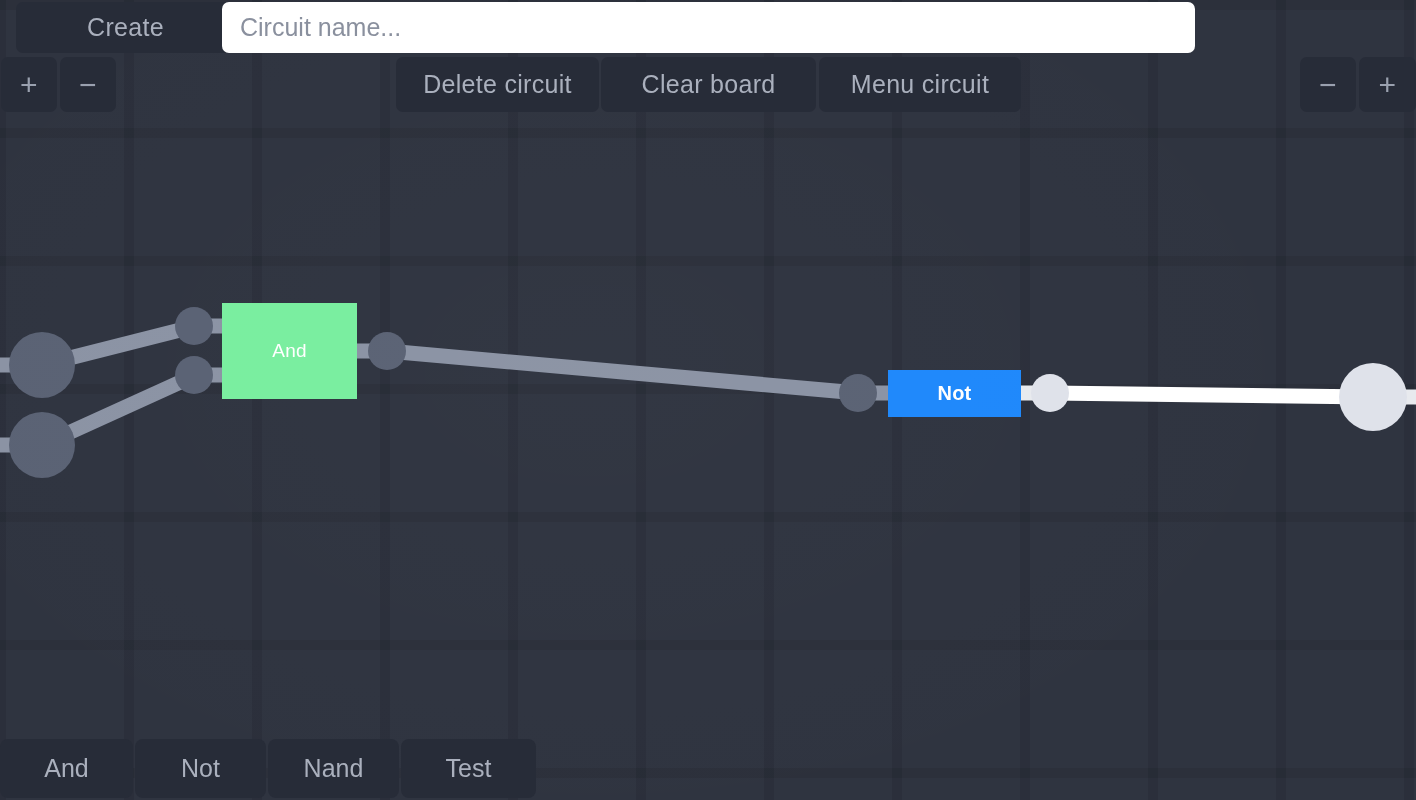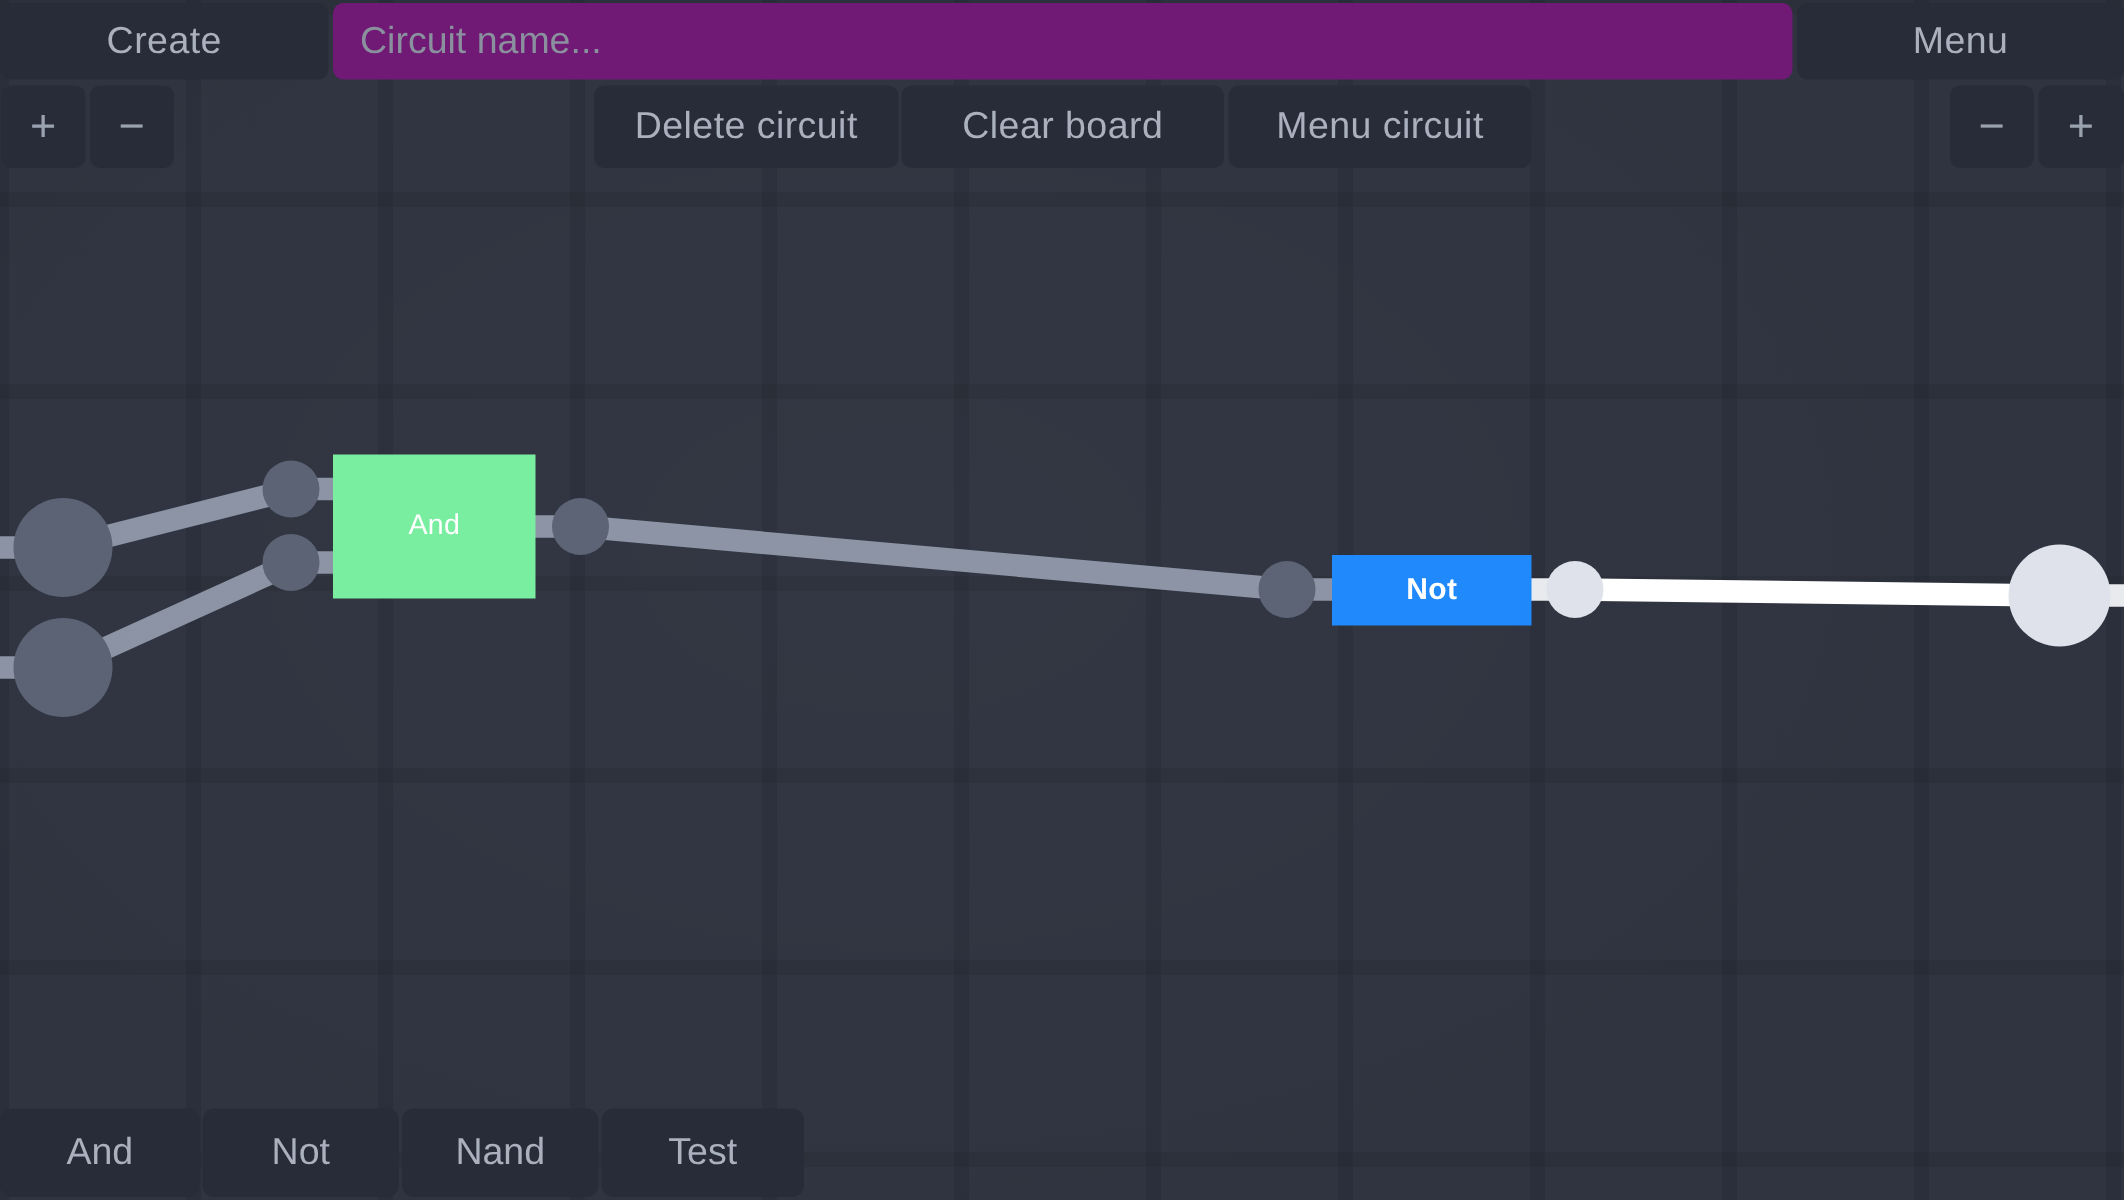--- a/index.html
+++ b/index.html
@@ -66,21 +66,21 @@
     display: flex; align-items: center; justify-content: center;
     font-size: 25px;
     font-weight: 300;
     letter-spacing: 0.3px;
     user-select: none;
   }
   .bar-btn.glyph { font-size: 30px; color: #9aa1af; font-weight: 200; }
 
   #name-field {
     position: absolute;
-    background: #701a75;
+    background: #ffffff;
     border-radius: 7px;
     display: flex; align-items: center;
     padding-left: 18px;
     color: #8a909e;
     font-size: 25px;
     font-weight: 300;
     user-select: none;
   }
 
   .bottom-btn {
@@ -132,31 +132,28 @@
 
     <div class="gate and" style="left:222px; top:303px; width:135px; height:96px;">
       <span>And</span>
     </div>
 
     <div class="gate not" style="left:888px; top:370px; width:133px; height:47px; font-size:20px; font-weight:bold;">
       <span>Not</span>
     </div>
   </div>
 
-  <div class="bar-btn" style="left:0px; top:2px; width:219px; height:51px;">
+  <div class="bar-btn" style="left:16px; top:2px; width:219px; height:51px;">
     <span>Create</span>
   </div>
 
   <div id="name-field" style="left:222px; top:2px; width:973px; height:51px;">
     <span>Circuit name...</span>
   </div>
 
-  <div class="bar-btn" style="left:1198px; top:2px; width:218px; height:51px;">
-    <span>Menu</span>
-  </div>
 
   <div class="bar-btn glyph" style="left:1px; top:57px; width:56px; height:55px;">
     <span>+</span>
   </div>
   <div class="bar-btn glyph" style="left:60px; top:57px; width:56px; height:55px;">
     <span>−</span>
   </div>
 
   <div class="bar-btn" style="left:396px; top:57px; width:203px; height:55px;text-align:center;">
     <span>Delete circuit</span>

